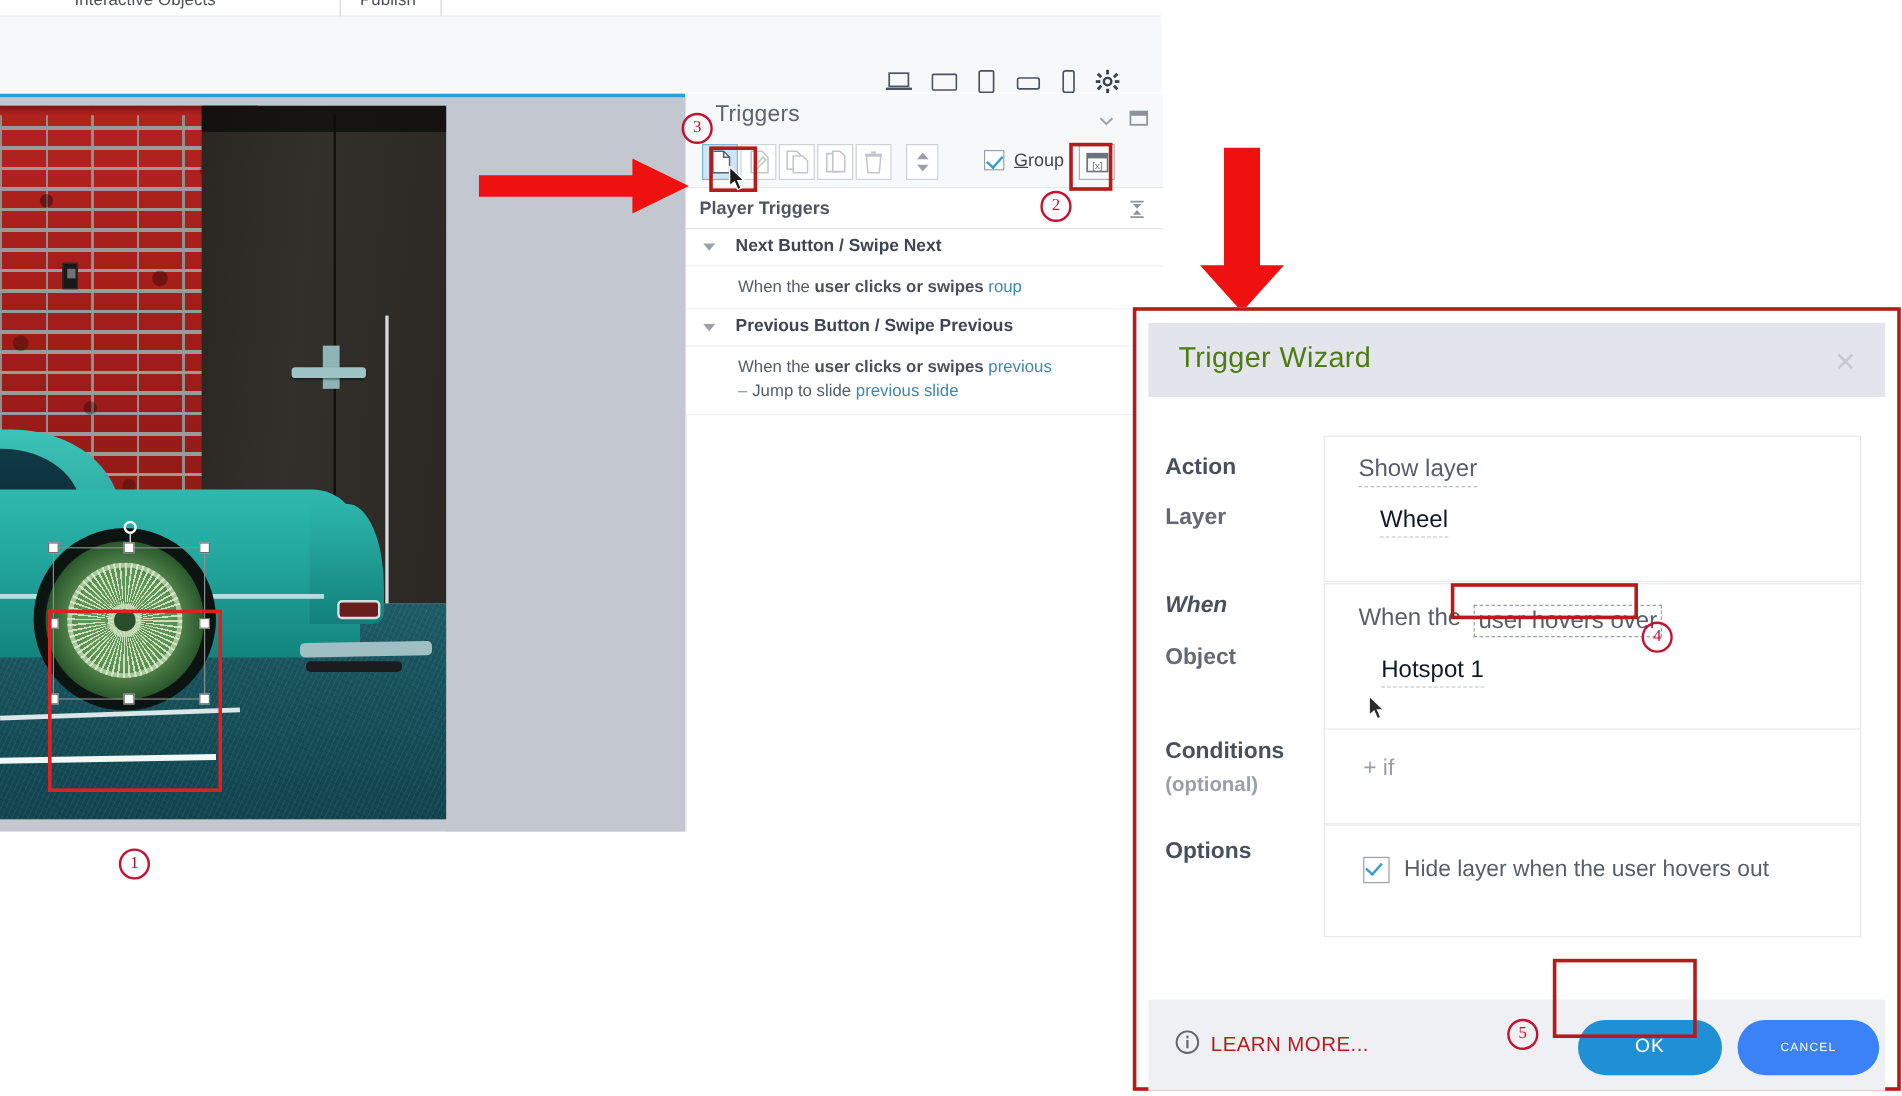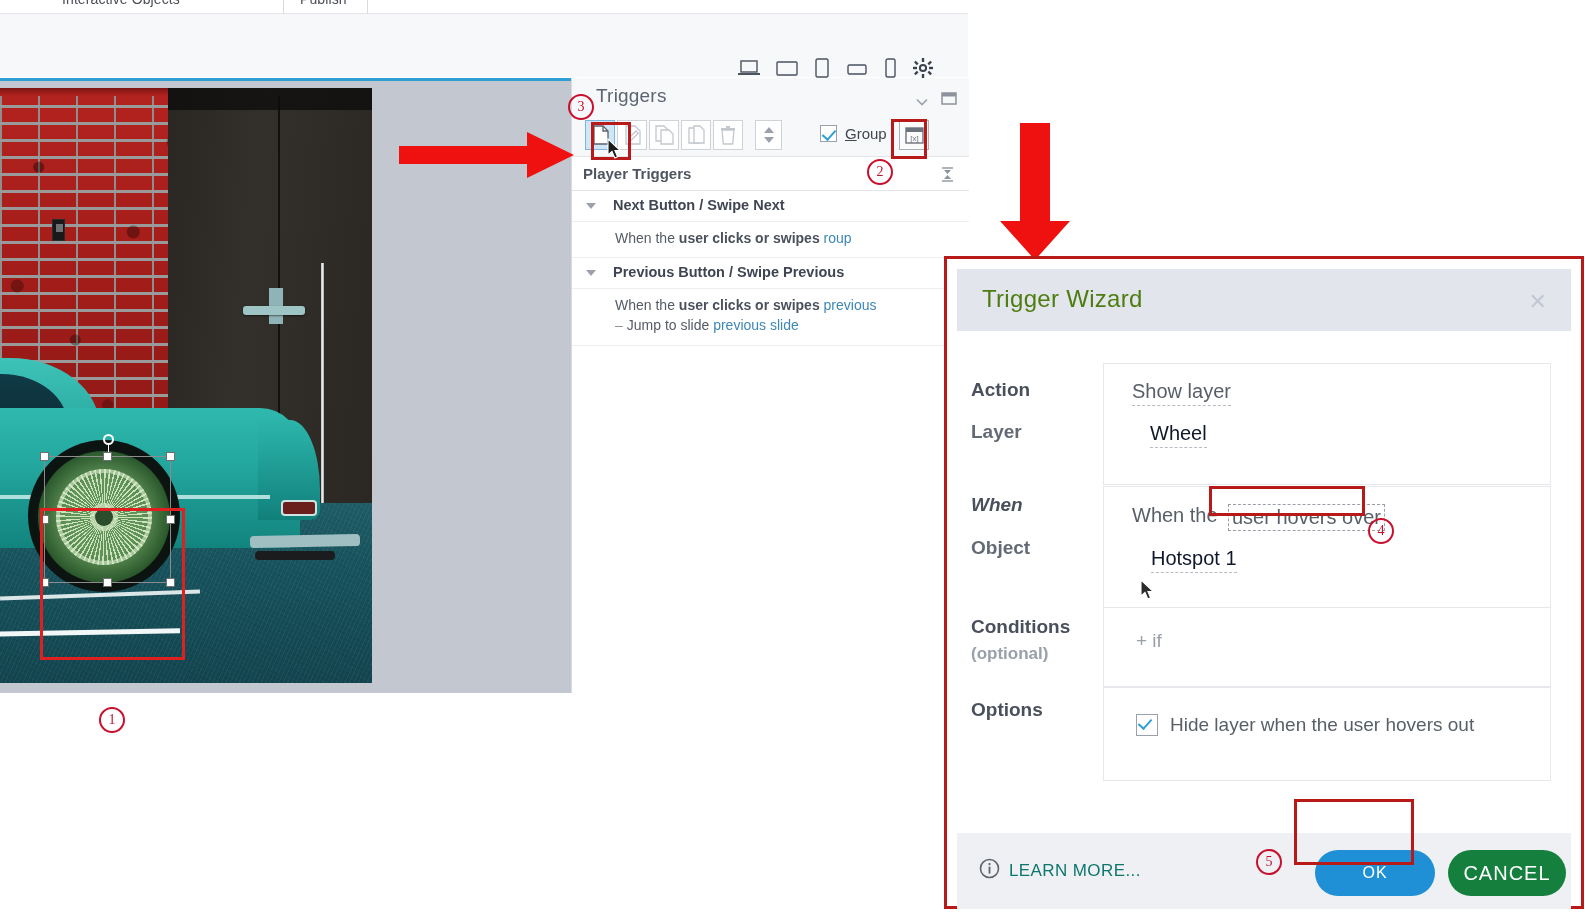--- a/index.html
+++ b/index.html
@@ -342,31 +342,31 @@
   }
   .val-plain{ font-size:20px; color:#585f69; }
   .val-link{ font-size:20px; color:#0f172a; }
   .dlg-footer{
     position:absolute; left:10px; top:574px; width:614px; height:76px;
     background:#eef0f3;
   }
   .learn{
     position:absolute; left:22px; top:25px; display:flex; align-items:center; gap:9px;
   }
-  .learn-txt{ font-size:17px; color:#0f766e; letter-spacing:.4px; }
+  .learn-txt{ font-size:17px; color:#b91c1c; letter-spacing:.4px; }
   .btn-ok{
     position:absolute; left:358px; top:17px; width:120px; height:46px;
     background:#1f8fd6; color:#fff; border-radius:24px; border:none;
     font-size:16px; letter-spacing:1px; font-family:"Liberation Sans", sans-serif;
     display:flex; align-items:center; justify-content:center; cursor:pointer;
   }
   .btn-cancel{
     position:absolute; left:491px; top:17px; width:118px; height:46px;
-    background:#15803d; color:#fff; border-radius:24px; border:none;
-    font-size:20px; letter-spacing:1px; font-family:"Liberation Sans", sans-serif;
+    background:#3b82f6; color:#fff; border-radius:24px; border:none;
+    font-size:10px; letter-spacing:1px; font-family:"Liberation Sans", sans-serif;
     display:flex; align-items:center; justify-content:center; cursor:pointer;
   }
   .cursor-arrow{ position:absolute; }
 </style>
 </head>
 <body>
 
 <div id="root">
 
   <div class="ribbon">

